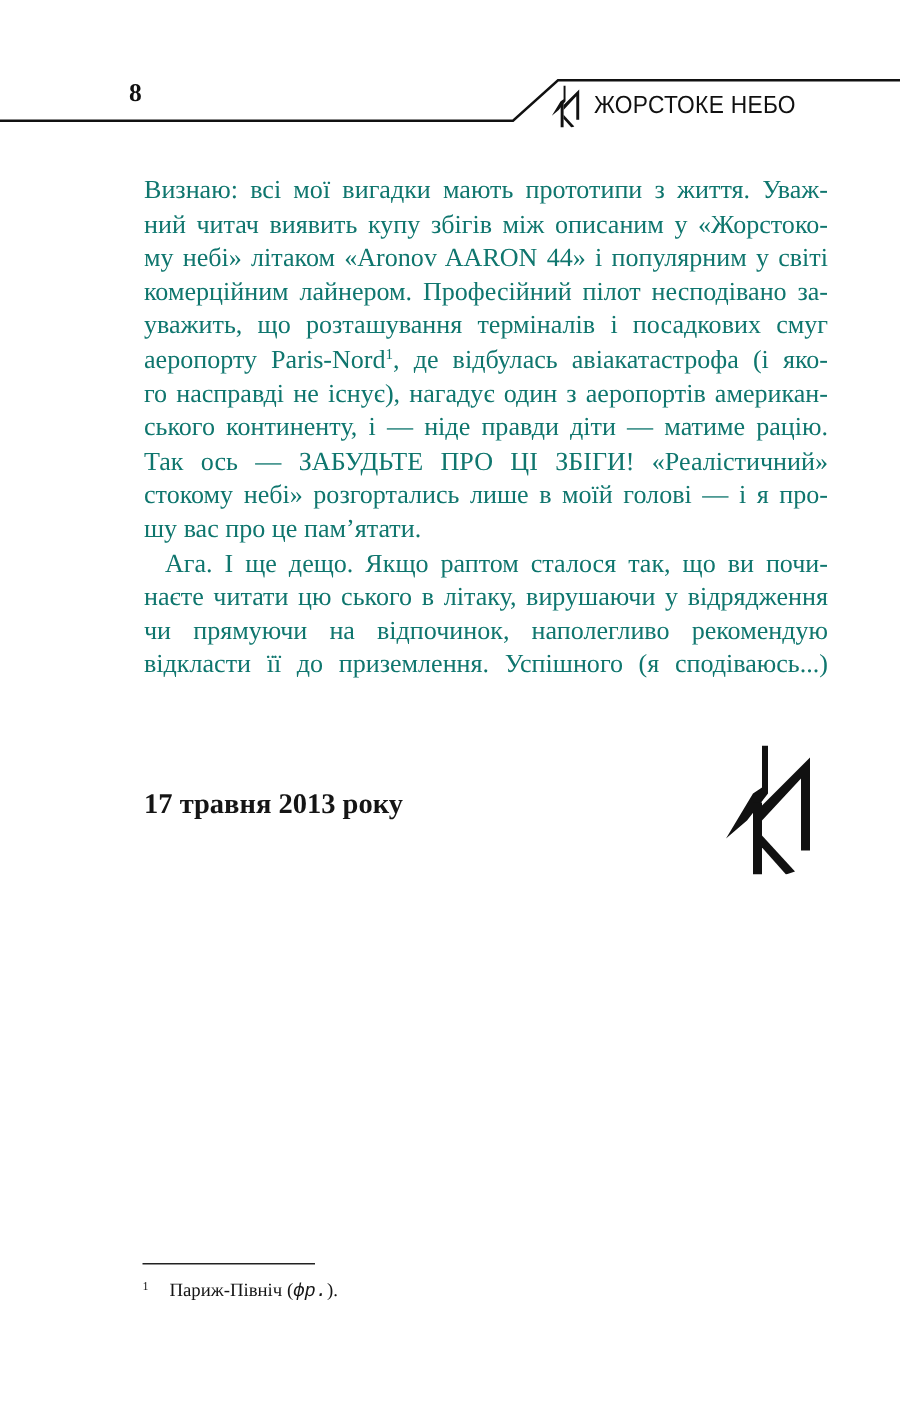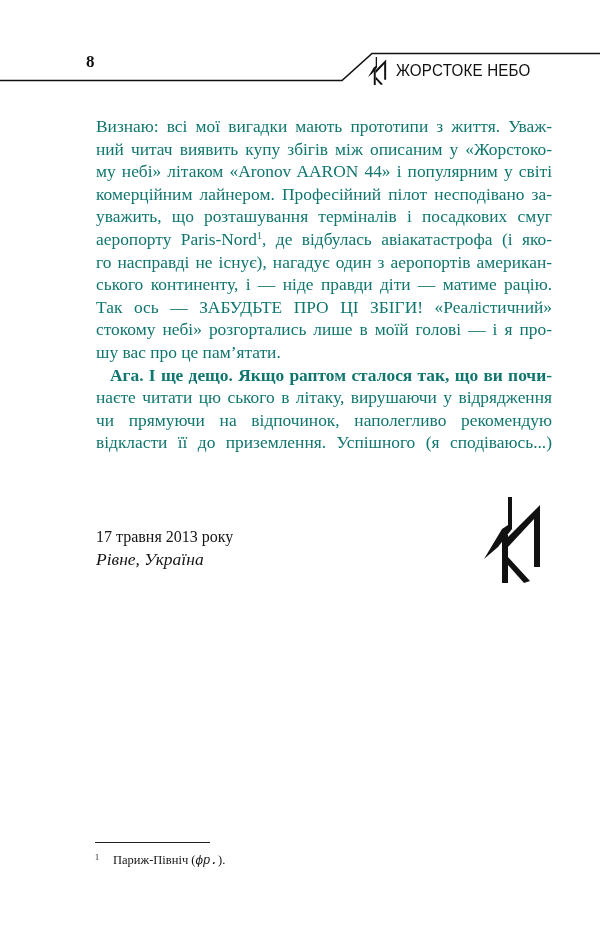--- a/index.html
+++ b/index.html
@@ -78,38 +78,37 @@
       text-align: justify;
       text-align-last: justify;
       white-space: nowrap;
       overflow: visible;
     }
     .para .line.last {
       text-align-last: left;
     }
     .para .line.indent {
       text-indent: 14px;
-      font-weight: bold;
     }
     .fn-ref {
       font-size: 10px;
       vertical-align: 6px;
       line-height: 0;
     }
     
     .signature {
       position: absolute;
       left: 96px;
       top: 525px;
       font-family: "Liberation Serif", serif;
       color: #151515;
     }
     .sig-date {
-      font-weight: normal;
-      font-size: 16px;
+      font-weight: bold;
+      font-size: 19px;
       line-height: 23px;
     }
     .sig-place {
       font-style: italic;
       font-size: 17.5px;
       line-height: 23px;
     }
     .sig-logo {
       position: absolute;
       left: 482px;
@@ -186,21 +185,20 @@
     <div class="para">
       <span class="line indent">Ага. І ще дещо. Якщо раптом сталося так, що ви почи-</span>
       <span class="line">наєте читати цю ського в літаку, вирушаючи у відрядження</span>
       <span class="line">чи прямуючи на відпочинок, наполегливо рекомендую</span>
       <span class="line">відкласти її до приземлення. Успішного (я сподіваюсь...)</span>
     </div>
   </div>
 
   <div class="signature">
     <div class="sig-date">17 травня 2013 року</div>
-    <div class="sig-place">Рівне, Україна</div>
   </div>
 
   <svg class="sig-logo" viewBox="0 0 66 86">
     <g fill="#111">
       <polygon points="26,0 30,0 30,32 16,50 2,62 20,32 26,28"></polygon>
       <polygon points="20,38 26,38 26,86 20,86"></polygon>
       <polygon points="26,40 58,8 58,70 52,70 52,22 26,50"></polygon>
       <polygon points="26,60 48,84 42,86 26,68"></polygon>
     </g>
   </svg>

